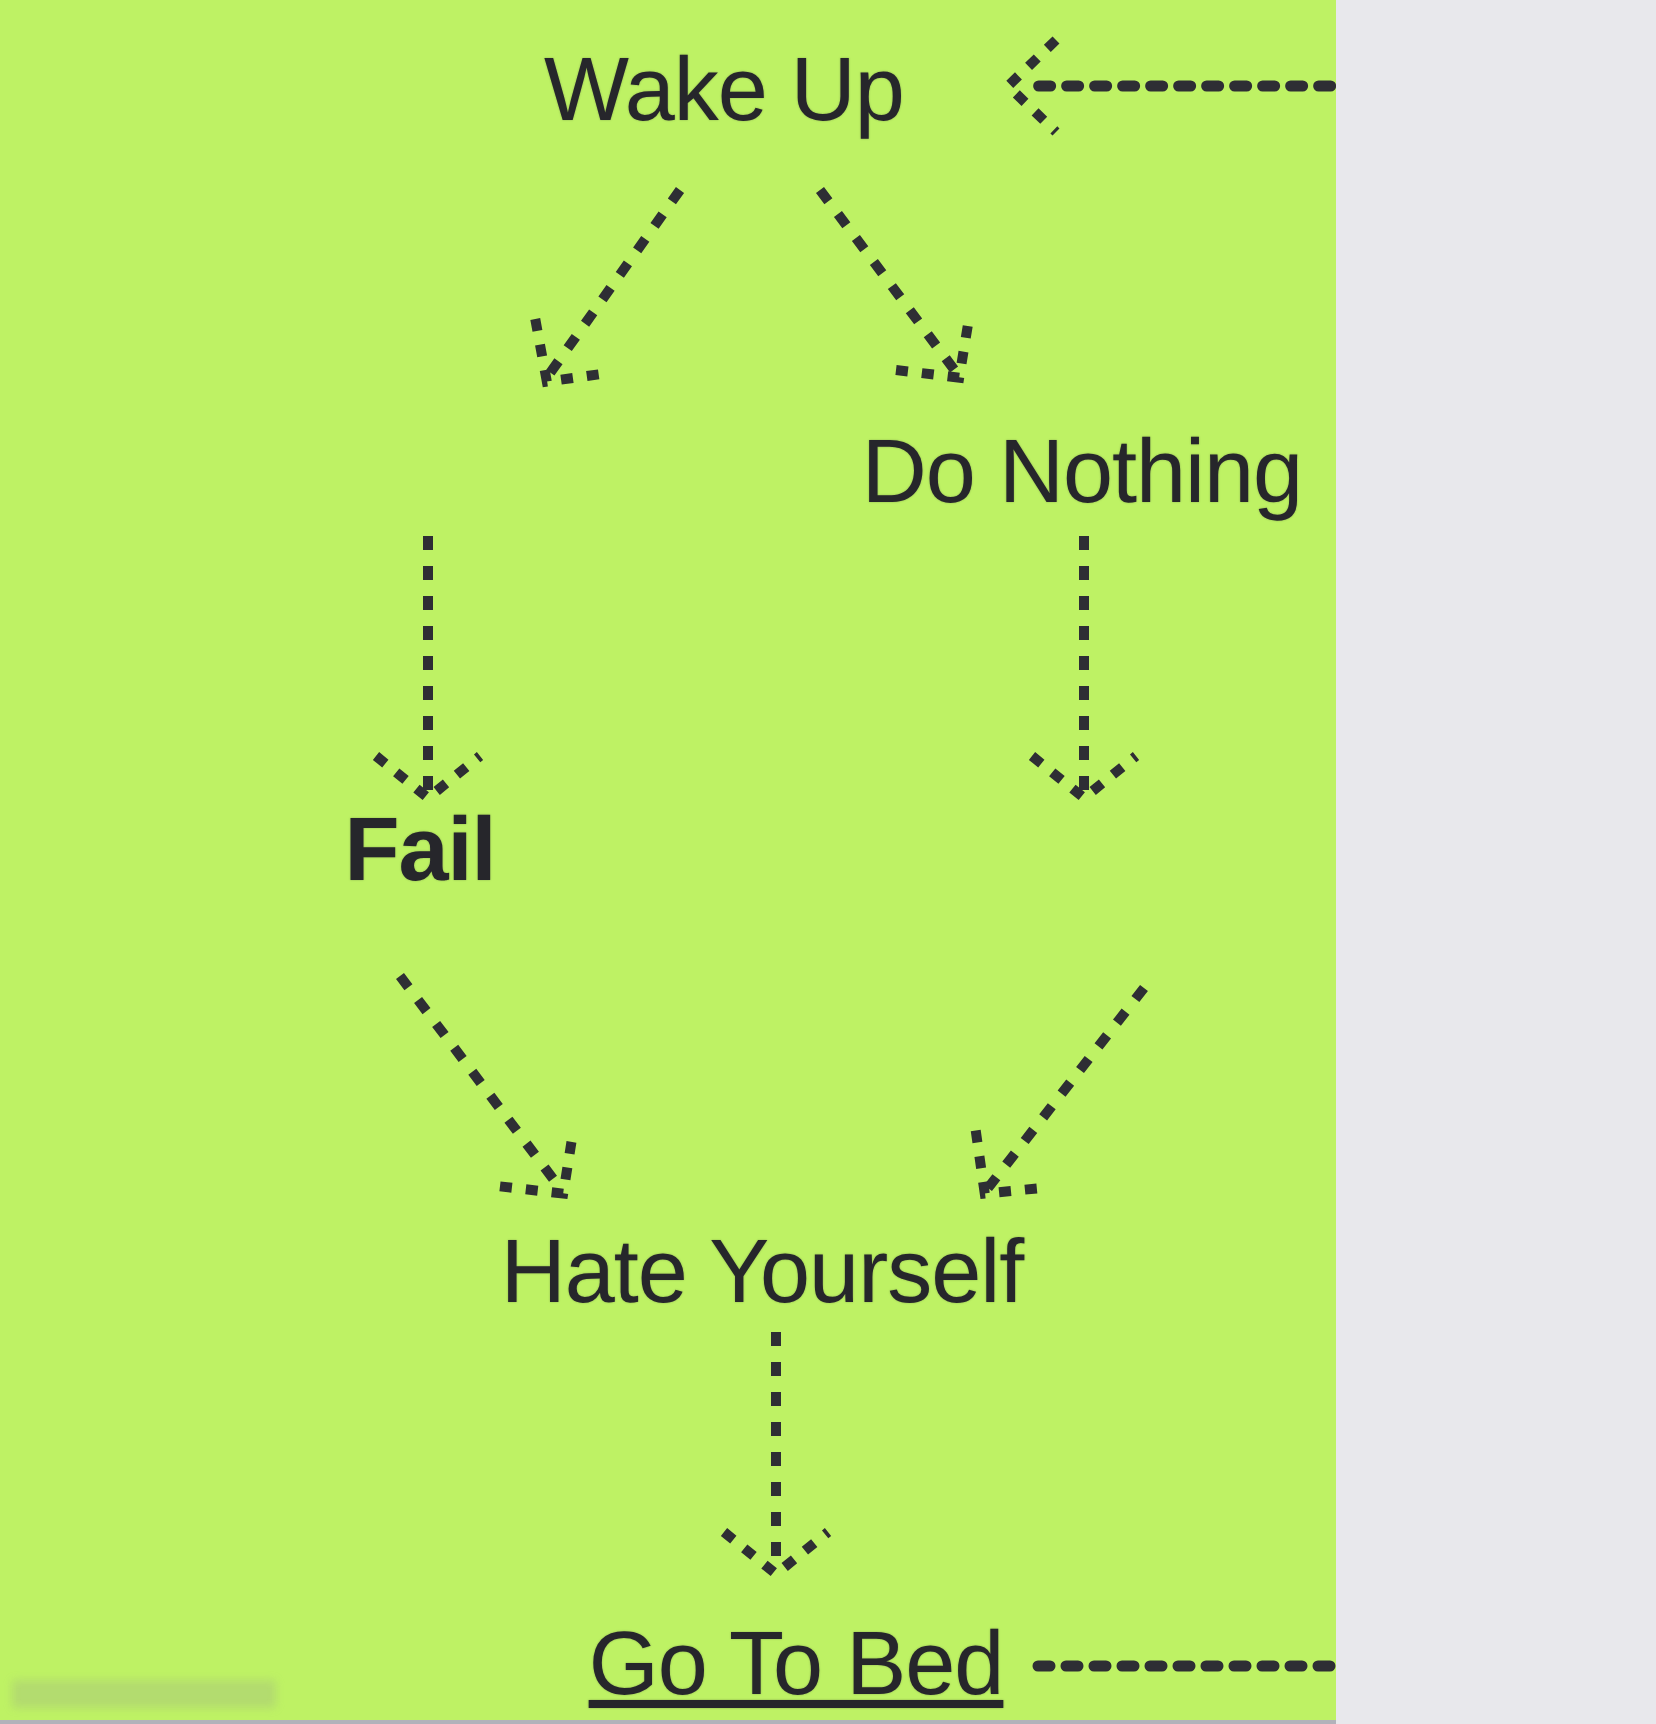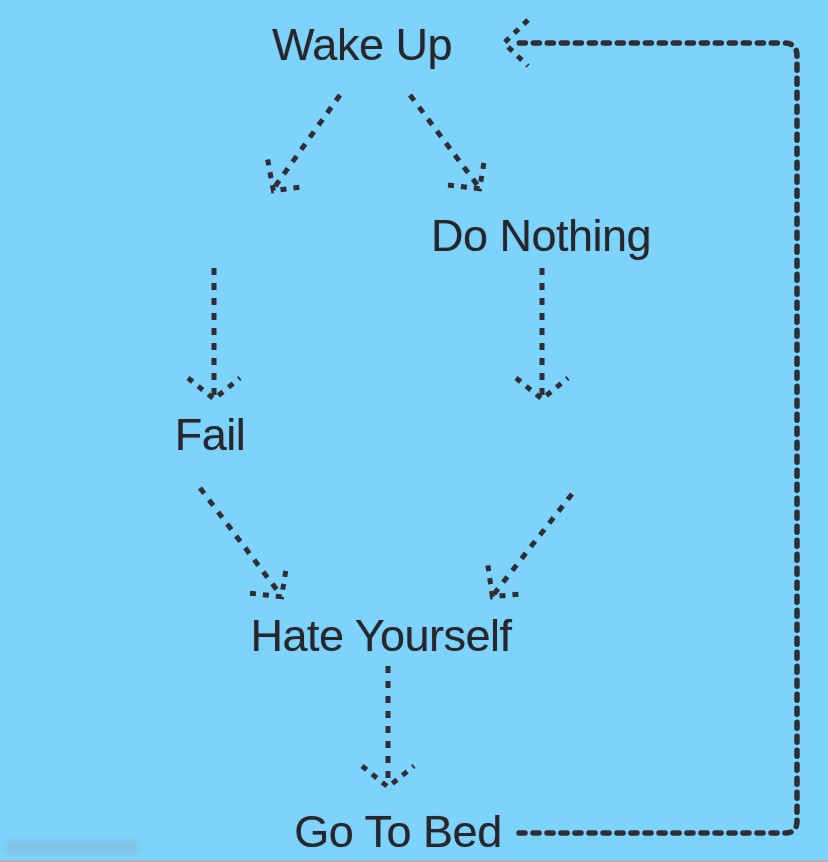--- a/index.html
+++ b/index.html
@@ -2,23 +2,23 @@
 <html><head>
 <meta charset="utf-8">
 <style>
   html, body {
     margin: 0;
     padding: 0;
     background: #e8e8ec;
   }
   #canvas {
     position: relative;
-    width: 828px;
+    width: 668px;
     height: 862px;
-    background: #7dd3fc;
+    background: #bef264;
     overflow: hidden;
     font-family: "Liberation Sans", "DejaVu Sans", sans-serif;
   }
   .node {
     position: absolute;
     transform: translate(-50%, -50%);
     font-size: 45px;
     font-weight: 400;
     letter-spacing: -0.5px;
     color: #26262b;
@@ -133,23 +133,23 @@
         <path class="head" d="M -23 -23 L 0 1 L 23 -23"></path>
       </g>
     </g>
   </svg>
 
   <div class="node" style="left:362px; top:45px;">Wake Up</div>
 
 
   <div class="node" style="left:541px; top:236px;">Do Nothing</div>
 
-  <div class="node" style="left:210px; top:435px;">Fail</div>
+  <div class="node" style="left:210px; top:425px;font-weight:bold;">Fail</div>
 
 
   <div class="node" style="left:381px; top:636px;">Hate Yourself</div>
 
-  <div class="node" style="left:398px; top:832px;">Go To Bed</div>
+  <div class="node" style="left:398px; top:832px;text-decoration:underline;">Go To Bed</div>
 
   <div class="watermark"></div>
   <div class="bottom-edge-line"></div>
 
 </div>
 
 </body></html>

